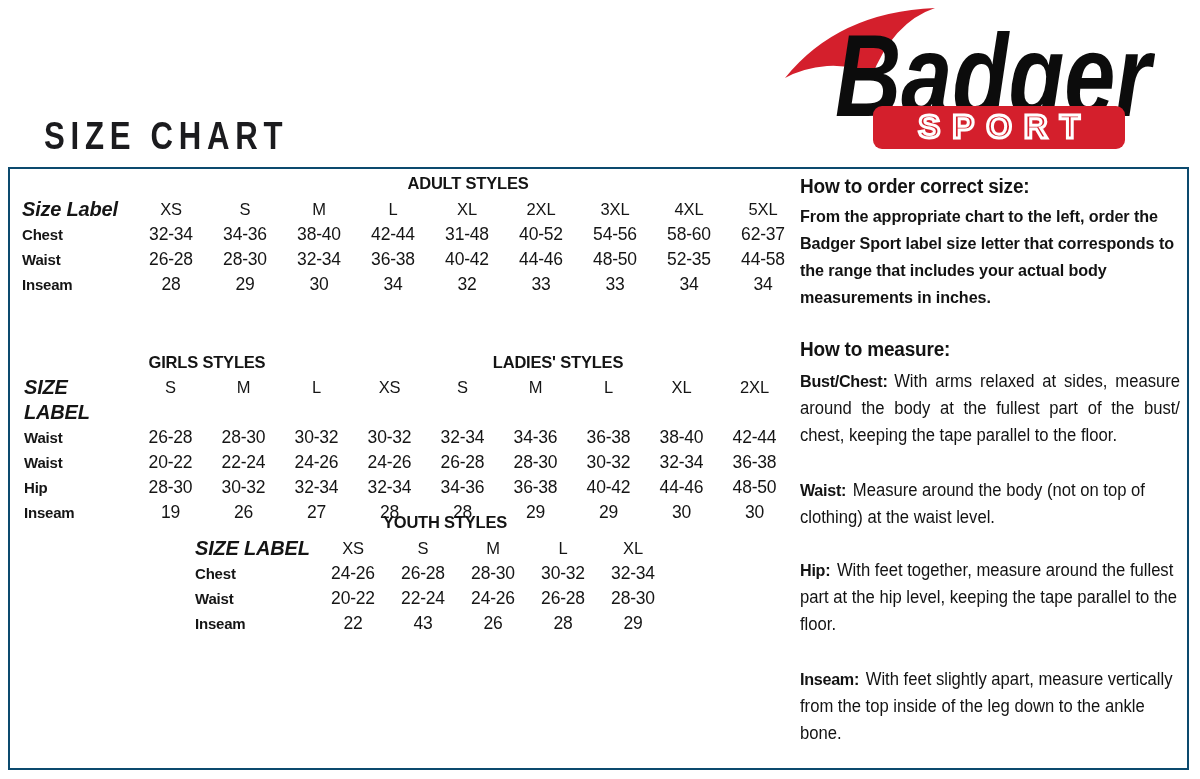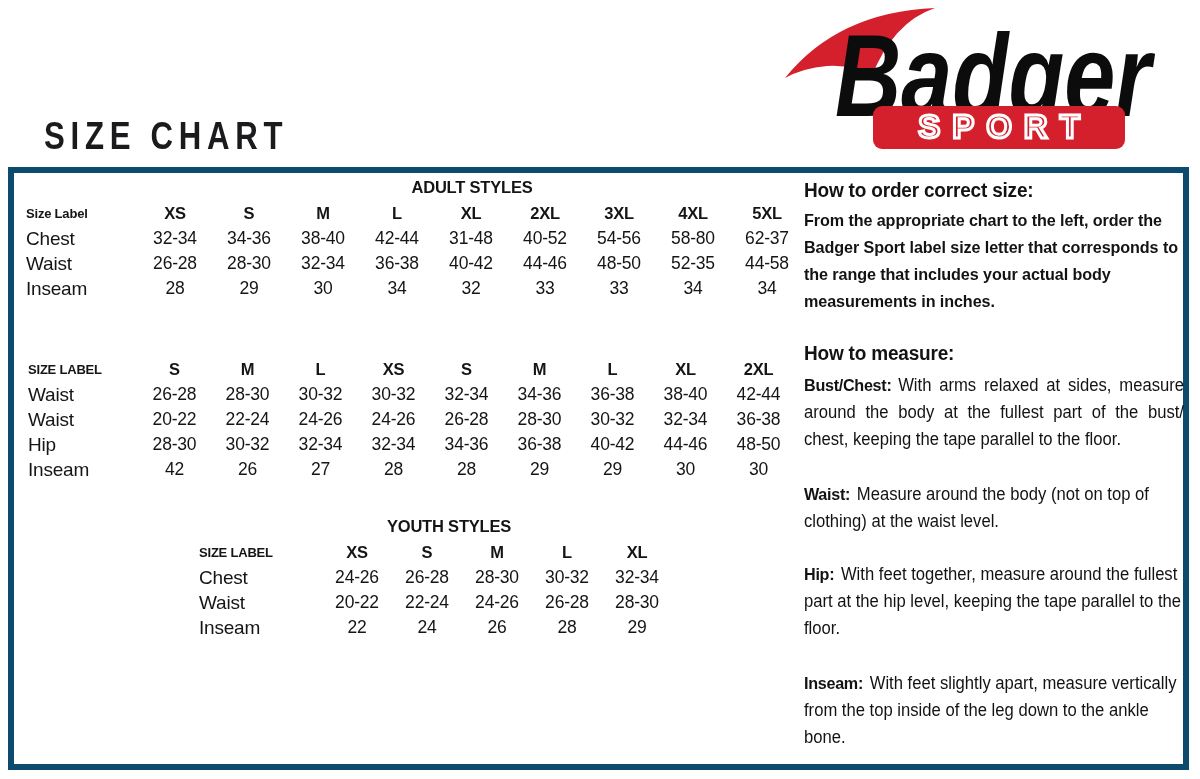--- a/index.html
+++ b/index.html
@@ -17,33 +17,33 @@
     transform:scaleX(0.82); transform-origin:left top; white-space:nowrap;
   }
 
   
   .logo { position:absolute; left:783px; top:2px; width:382px; height:152px; }
   .logo svg { width:100%; height:100%; display:block; }
 
   
   .chart-box {
     position:absolute; left:8px; top:167px; width:1181px; height:603px;
-    border:6px solid #0c4a6e; background:#ffffff;
+    border:2px solid #0c4a6e; background:#ffffff;
   }
 
   
   .tbl { position:absolute; }
   .tbl-title {
     font-weight:bold; font-size:16.5px; line-height:18px; color:#141414;
     letter-spacing:-0.2px; margin-bottom:5px;
   }
   .grid { display:grid; line-height:25px; letter-spacing:-0.2px; }
-  .row-label { text-align:left; font-size:19px; font-weight:normal; }
-  .row-label.hdr { font-weight:bold; font-size:13px; }
-  .size-cell { text-align:center; font-weight:bold; font-size:16.5px; }
+  .row-label { text-align:left; font-size:15px; font-weight:bold; }
+  .row-label.hdr { font-weight:bold; font-size:20px;font-style:italic; }
+  .size-cell { text-align:center; font-weight:normal; font-size:16.5px; }
   .value-cell { text-align:center; font-weight:normal; font-size:17.5px; }
 
   .tbl-adult { left:12px; top:5px; }
   .tbl-adult .tbl-title { width:778px; padding-left:114px; text-align:center; }
   .tbl-adult .grid { grid-template-columns:112px repeat(9,74px); }
 
   .tbl-girls-ladies { left:14px; top:184px; }
   .tbl-girls-ladies .titles { position:relative; height:22px; }
   .tbl-girls-ladies .titles .tbl-title { position:absolute; top:0; transform:translateX(-50%); margin:0; white-space:nowrap; }
   .girls-title { left:183px; }
@@ -99,21 +99,21 @@
         <div class="size-cell">4XL</div>
         <div class="size-cell">5XL</div>
         <div class="row-label">Chest</div>
         <div class="value-cell">32-34</div>
         <div class="value-cell">34-36</div>
         <div class="value-cell">38-40</div>
         <div class="value-cell">42-44</div>
         <div class="value-cell">31-48</div>
         <div class="value-cell">40-52</div>
         <div class="value-cell">54-56</div>
-        <div class="value-cell">58-80</div>
+        <div class="value-cell">58-60</div>
         <div class="value-cell">62-37</div>
         <div class="row-label">Waist</div>
         <div class="value-cell">26-28</div>
         <div class="value-cell">28-30</div>
         <div class="value-cell">32-34</div>
         <div class="value-cell">36-38</div>
         <div class="value-cell">40-42</div>
         <div class="value-cell">44-46</div>
         <div class="value-cell">48-50</div>
         <div class="value-cell">52-35</div>
@@ -125,20 +125,24 @@
         <div class="value-cell">34</div>
         <div class="value-cell">32</div>
         <div class="value-cell">33</div>
         <div class="value-cell">33</div>
         <div class="value-cell">34</div>
         <div class="value-cell">34</div>
       </div>
   </div>
 
   <div class="tbl tbl-girls-ladies">
+    <div class="titles">
+      <div class="tbl-title girls-title">GIRLS STYLES</div>
+      <div class="tbl-title ladies-title">LADIES' STYLES</div>
+    </div>
     <div class="grid">
         <div class="row-label hdr">SIZE LABEL</div>
         <div class="size-cell">S</div>
         <div class="size-cell">M</div>
         <div class="size-cell">L</div>
         <div class="size-cell">XS</div>
         <div class="size-cell">S</div>
         <div class="size-cell">M</div>
         <div class="size-cell">L</div>
         <div class="size-cell">XL</div>
@@ -167,21 +171,21 @@
         <div class="value-cell">28-30</div>
         <div class="value-cell">30-32</div>
         <div class="value-cell">32-34</div>
         <div class="value-cell">32-34</div>
         <div class="value-cell">34-36</div>
         <div class="value-cell">36-38</div>
         <div class="value-cell">40-42</div>
         <div class="value-cell">44-46</div>
         <div class="value-cell">48-50</div>
         <div class="row-label">Inseam</div>
-        <div class="value-cell">42</div>
+        <div class="value-cell">19</div>
         <div class="value-cell">26</div>
         <div class="value-cell">27</div>
         <div class="value-cell">28</div>
         <div class="value-cell">28</div>
         <div class="value-cell">29</div>
         <div class="value-cell">29</div>
         <div class="value-cell">30</div>
         <div class="value-cell">30</div>
       </div>
   </div>
@@ -202,21 +206,21 @@
         <div class="value-cell">30-32</div>
         <div class="value-cell">32-34</div>
         <div class="row-label">Waist</div>
         <div class="value-cell">20-22</div>
         <div class="value-cell">22-24</div>
         <div class="value-cell">24-26</div>
         <div class="value-cell">26-28</div>
         <div class="value-cell">28-30</div>
         <div class="row-label">Inseam</div>
         <div class="value-cell">22</div>
-        <div class="value-cell">24</div>
+        <div class="value-cell">43</div>
         <div class="value-cell">26</div>
         <div class="value-cell">28</div>
         <div class="value-cell">29</div>
       </div>
   </div>
 
   <div class="instructions">
     <h2 class="instr-title">How to order correct size:</h2>
     <p class="instr-body">From the appropriate chart to the left, order the Badger Sport label size letter that corresponds to the range that includes your actual body measurements in inches.</p>
     <h2 class="instr-title measure-title">How to measure:</h2>

